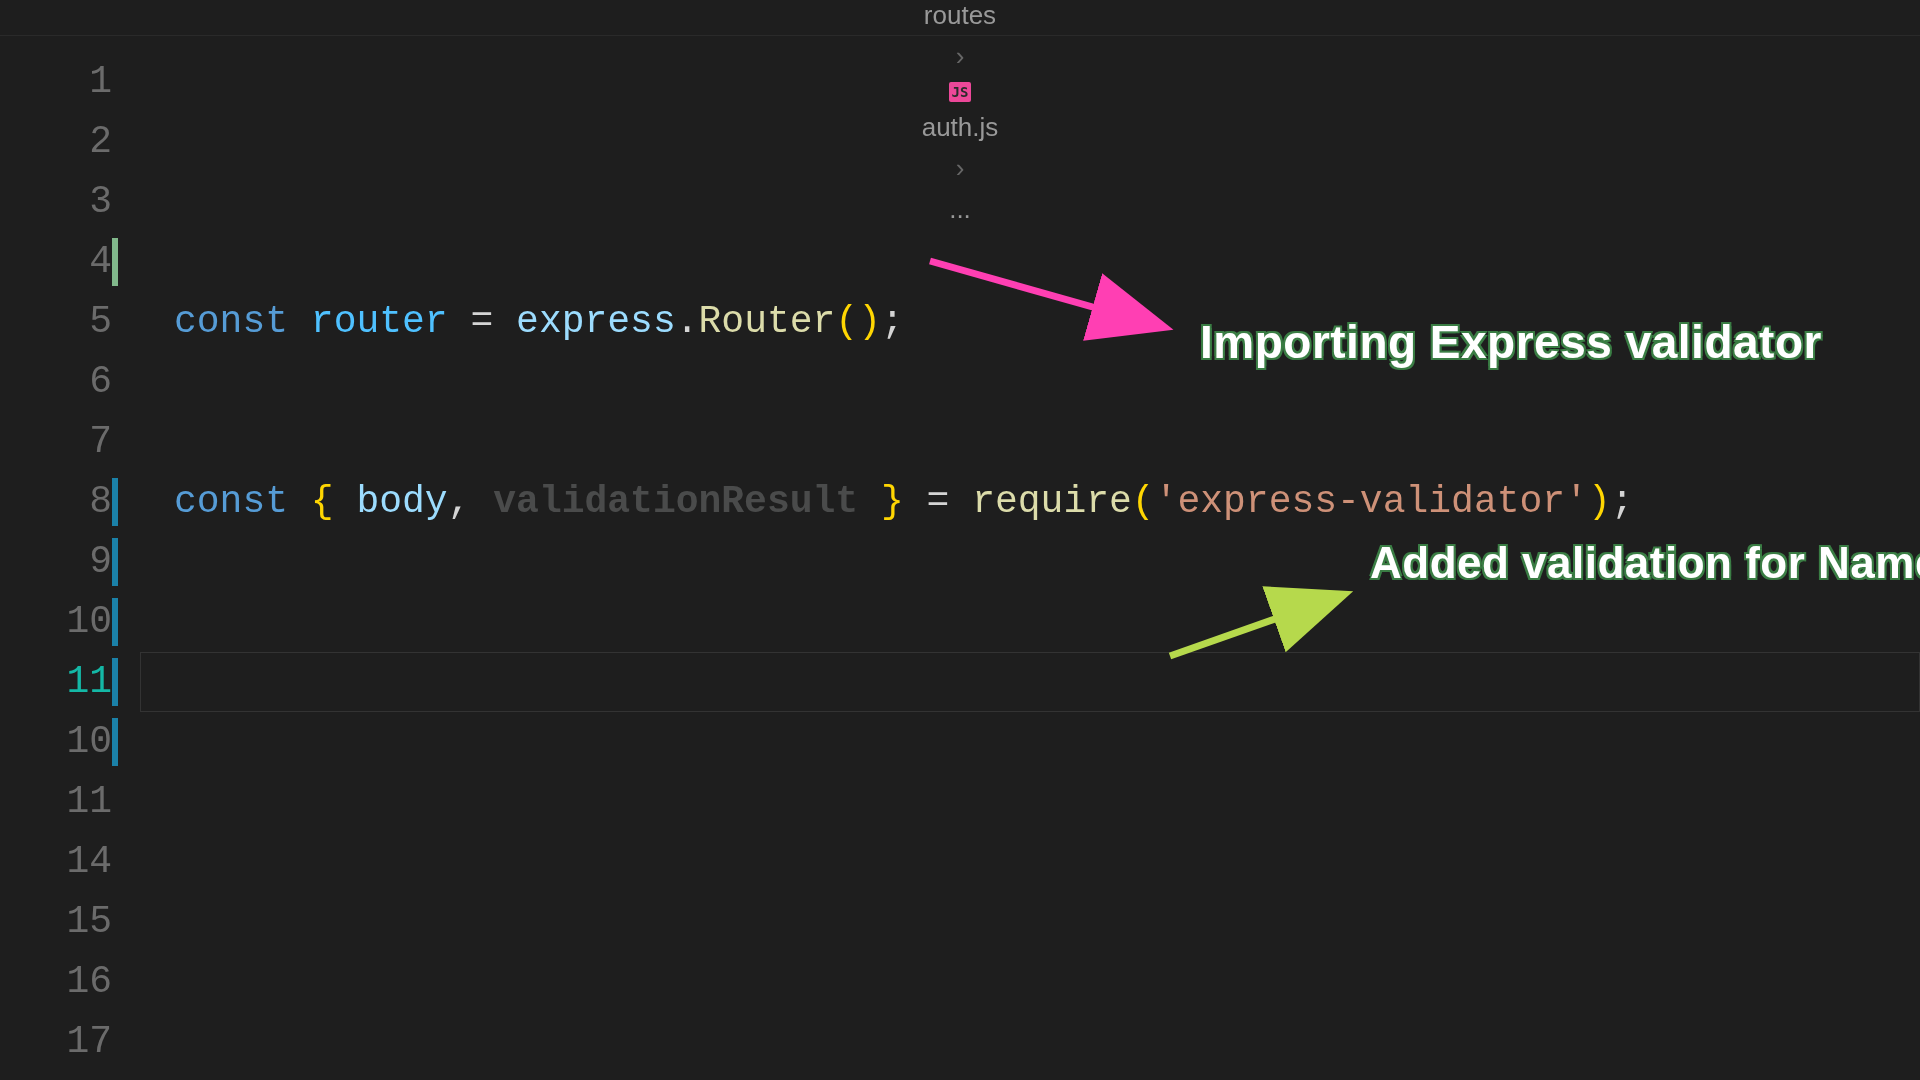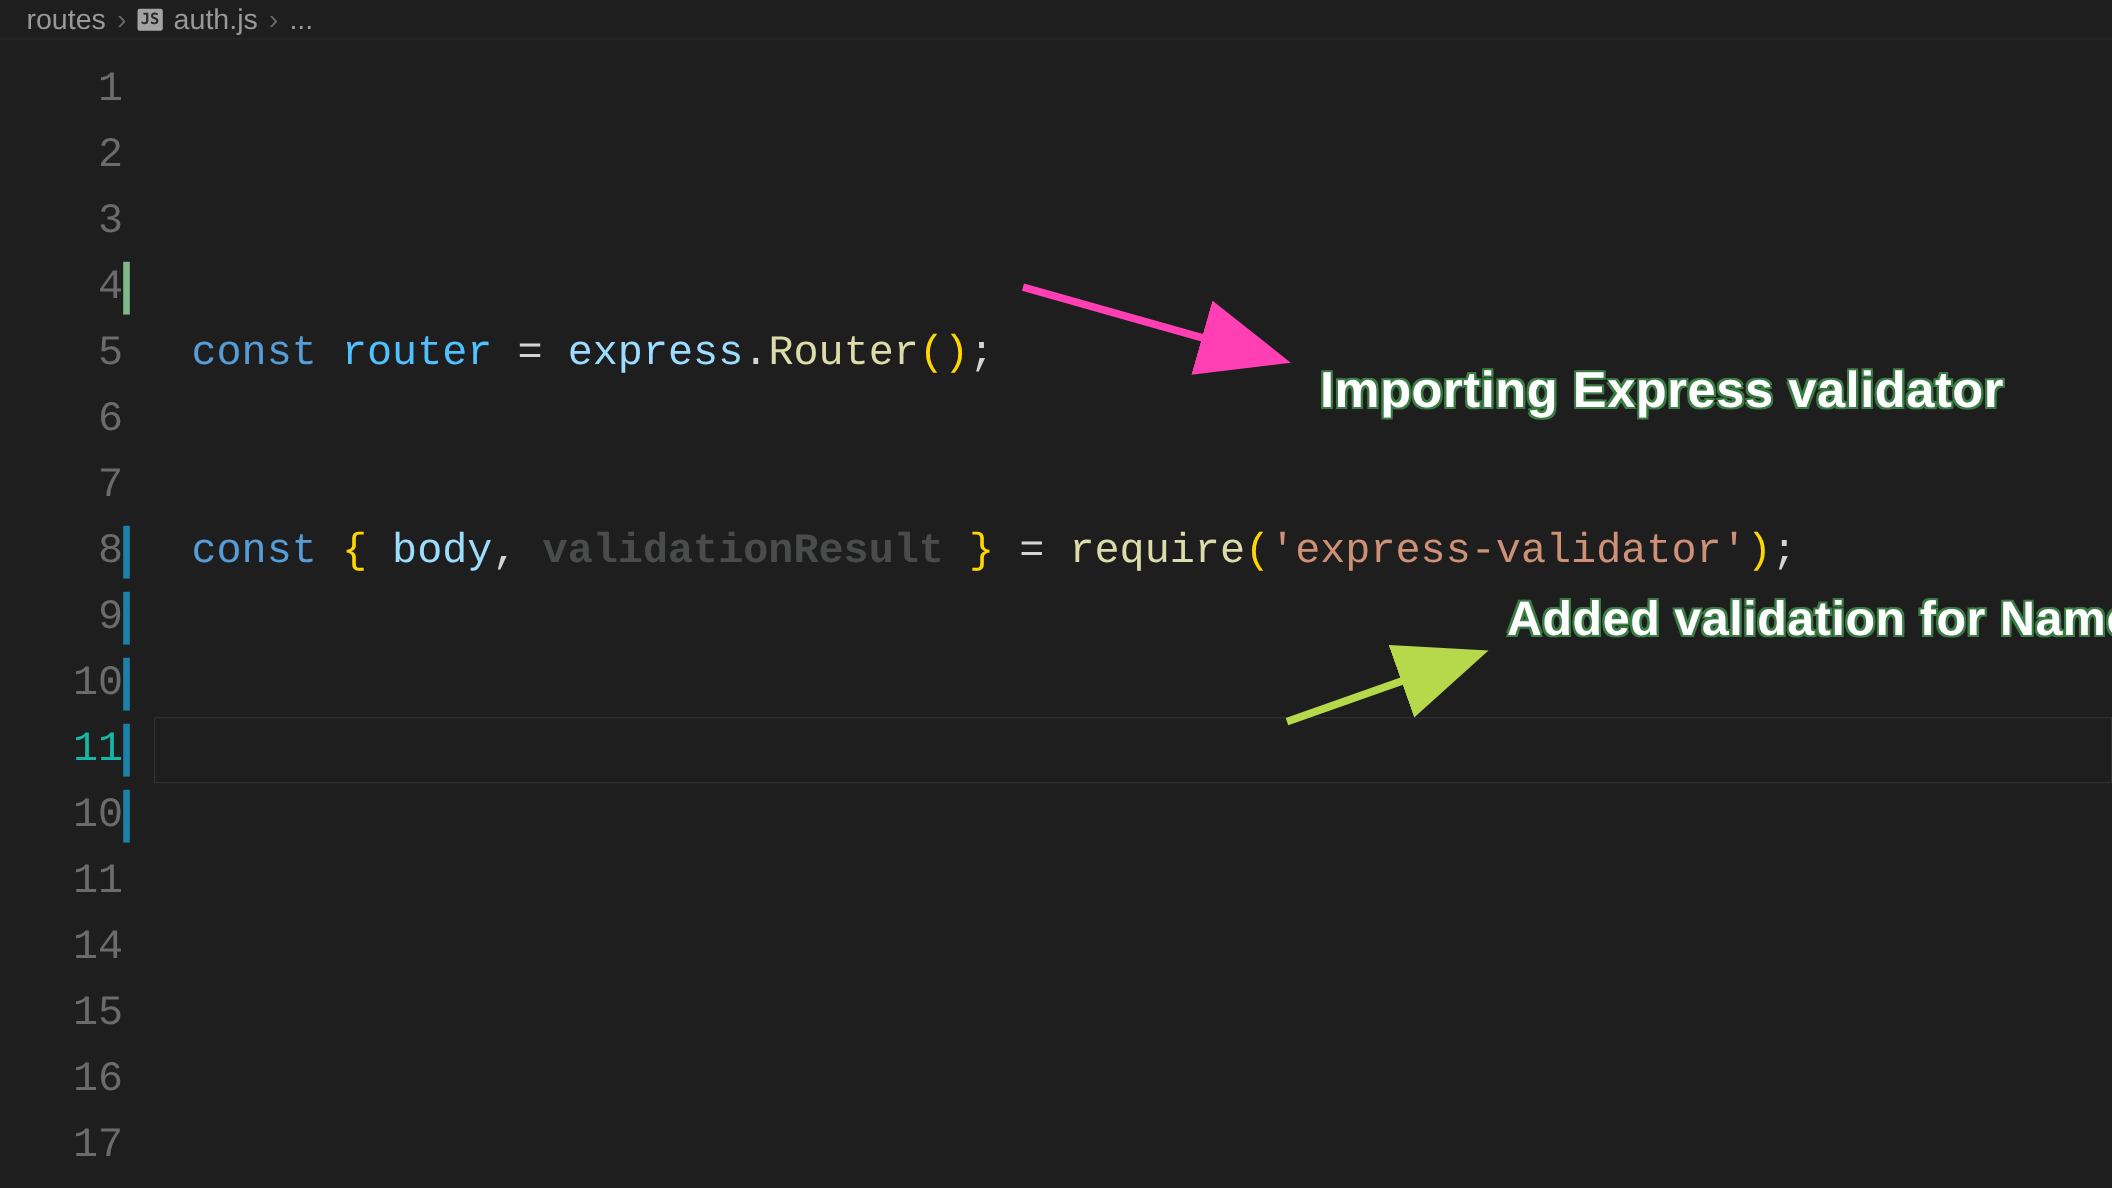--- a/index.html
+++ b/index.html
@@ -12,24 +12,25 @@
   .breadcrumb {
     height: 36px;
     display: flex;
     align-items: center;
     padding: 0 24px;
     color: #999;
     font-size: 26px;
     gap: 10px;
     border-bottom: 1px solid #2a2a2a;
     font-family: "Segoe UI", Arial, sans-serif;
+    flex-direction: column;
   }
   .breadcrumb .chev { color: #666; }
   .js-badge {
-    background: #a3a3a3;
+    background: #ec4899;
     color: #2b2b2b;
     font-weight: 700;
     font-size: 14px;
     padding: 2px 3px;
     border-radius: 2px;
     font-family: monospace;
   }
   .editor {
     position: relative;
     display: flex;
@@ -91,21 +92,21 @@
     position: absolute;
     font-family: "Arial Black", Arial, sans-serif;
     font-weight: 900;
     color: #fff;
     text-shadow: 2px 2px 0 #3a7d44, -2px -2px 0 #3a7d44, 2px -2px 0 #3a7d44, -2px 2px 0 #3a7d44;
     letter-spacing: 0.5px;
     line-height: 1.05;
     text-align: center;
     pointer-events: none;
   }
-  .anno1 { top: 294px; left: 1060px; font-size: 46px; width: 480px; }
+  .anno1 { top: 282px; left: 1060px; font-size: 46px; width: 480px; }
   .anno2 { top: 504px; left: 1230px; font-size: 44px; width: 520px; }
   svg.arrows {
     position: absolute;
     top: 0; left: 0;
     width: 100%; height: 100%;
     pointer-events: none;
   }
 </style>
 </head>
 <body>

